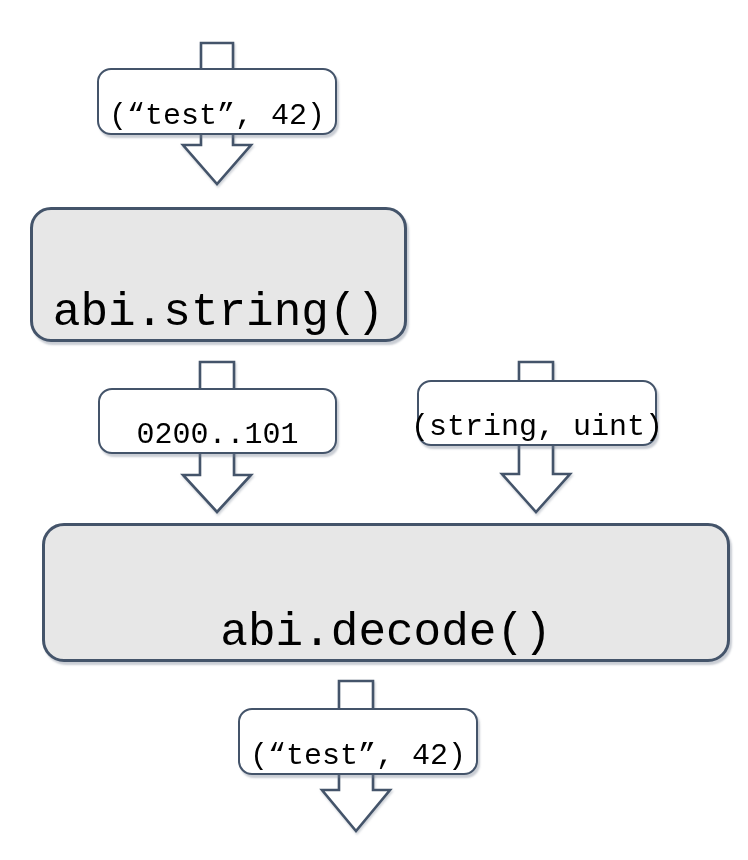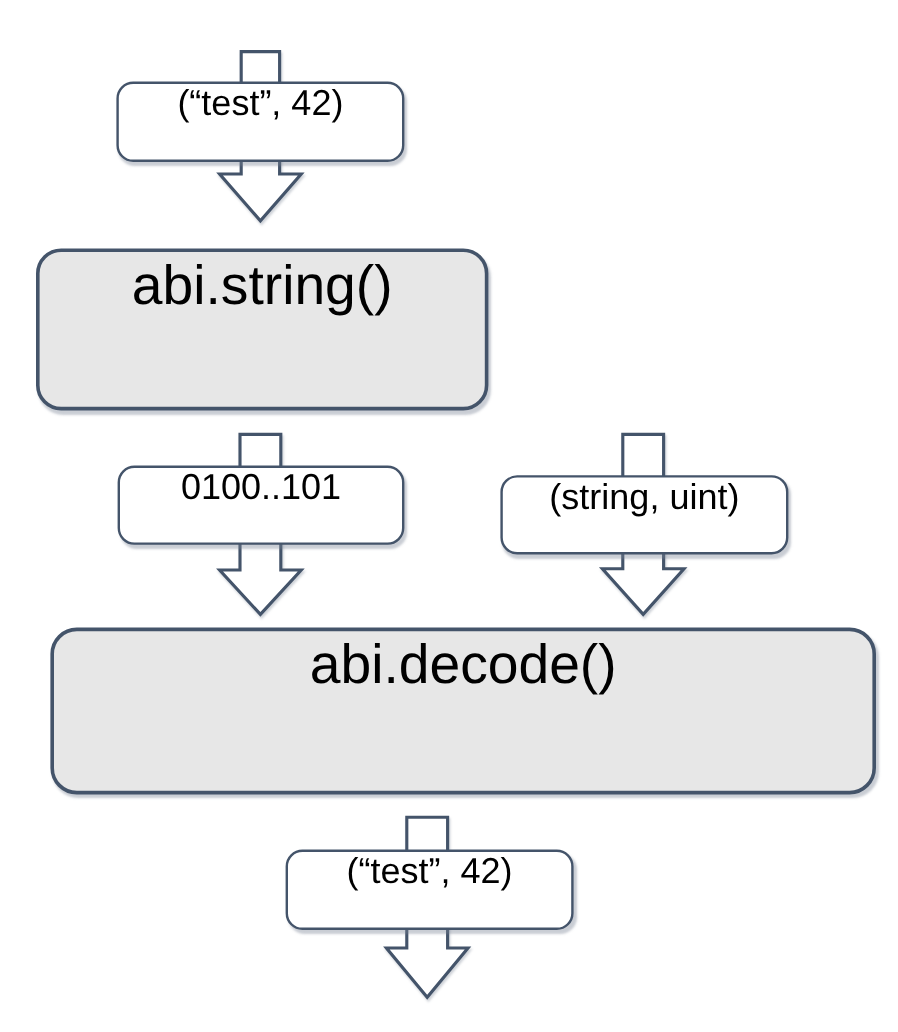--- a/index.html
+++ b/index.html
@@ -30,43 +30,44 @@
   svg.arrow-layer polygon {
     fill: #ffffff;
     stroke: var(--outline, #44546A);
     stroke-width: 2.6;
     stroke-linejoin: miter;
   }
   .node {
     position: absolute;
     z-index: 2;
     display: flex;
-    align-items: flex-start;
+    align-items: flex-end;
     justify-content: center;
     box-sizing: border-box;
     background: var(--data-fill, #ffffff);
     border: 2.6px solid var(--outline, #44546A);
     box-shadow: 2px 3px 2px rgba(120, 130, 148, 0.40);
     text-align: center;
     white-space: nowrap;
+    font-family: Liberation Mono, monospace;
   }
   .data-node {
     border-radius: 14px;
     font-size: 30px;
   }
   .process-node {
     background: var(--process-fill, #e7e7e7);
     border-width: 3px;
     border-radius: 21px;
     font-size: 46px;
   }
   #node-input  { left:  97px; top:  68px; width: 240px; height:  67px; }
   #node-encode { left:  30px; top: 207px; width: 377px; height: 135px; }
   #node-bytes  { left:  98px; top: 388px; width: 239px; height:  66px; }
-  #node-types  { left: 417px; top: 396px; width: 240px; height:  66px; }
+  #node-types  { left: 417px; top: 380px; width: 240px; height:  66px; }
   #node-decode { left:  42px; top: 523px; width: 688px; height: 139px; border-radius: 22px; }
   #node-output { left: 238px; top: 708px; width: 240px; height:  67px; }
 </style>
 </head>
 <body>
 
 <div class="stage">
 
   <svg class="arrow-layer" width="748" height="860" viewBox="0 0 748 860">
     <polygon points="201,43 233,43 233,145 251,145 217,184 183,145 201,145"></polygon>
@@ -77,21 +78,21 @@
 
   <div class="node data-node" id="node-input">
     <span>(“test”, 42)</span>
   </div>
 
   <div class="node process-node" id="node-encode">
     <span>abi.string()</span>
   </div>
 
   <div class="node data-node" id="node-bytes">
-    <span>0100..101</span>
+    <span>0200..101</span>
   </div>
 
   <div class="node data-node" id="node-types">
     <span>(string, uint)</span>
   </div>
 
   <div class="node process-node" id="node-decode">
     <span>abi.decode()</span>
   </div>
 

